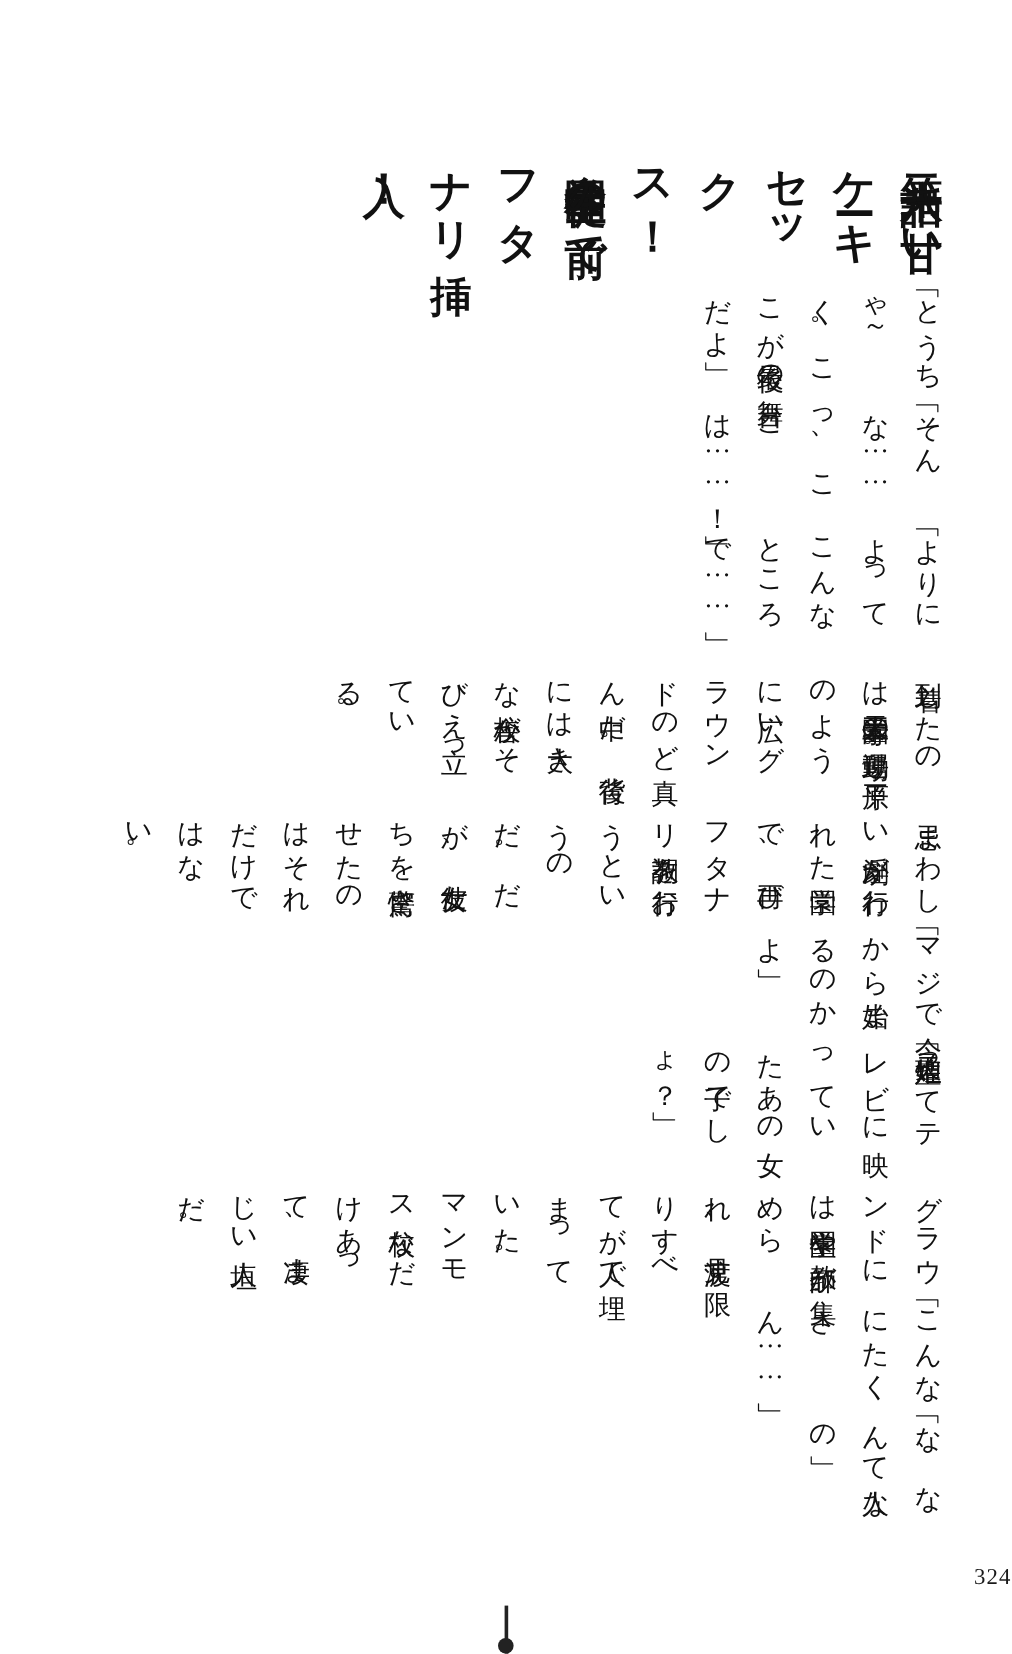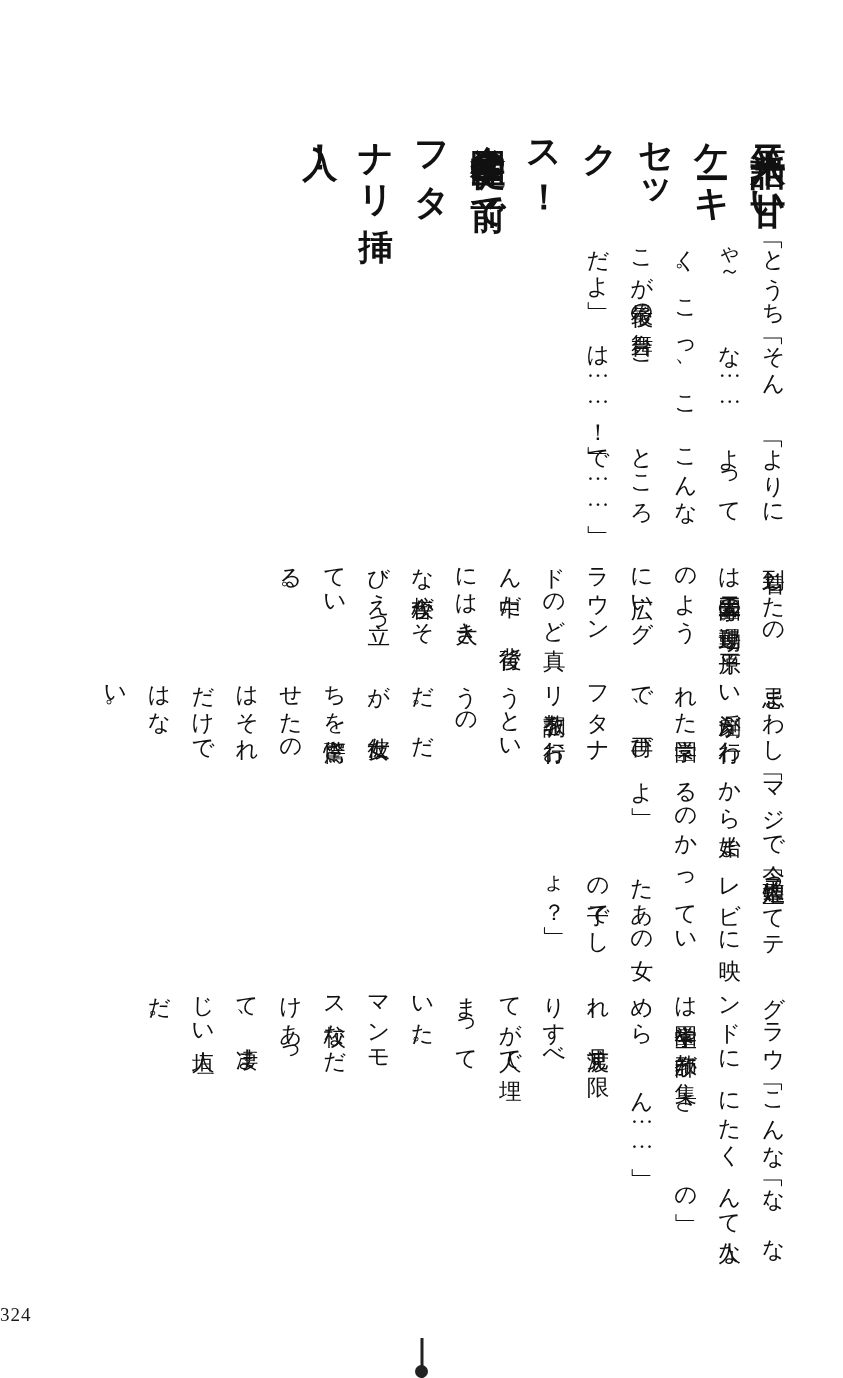--- a/index.html
+++ b/index.html
@@ -64,21 +64,21 @@
 
   .para.indent {
     padding-top: 23px;
   }
 
   .page-number {
     position: absolute;
     left: 0;
     right: 0;
     bottom: 52px;
-    text-align: left;
+    text-align: right;
     font-size: 19px;
     letter-spacing: 0.05em;
     color: #1a1a1a;
     font-family: "Liberation Serif", "DejaVu Serif", serif;
   }
 
   .footer-mark {
     position: absolute;
     left: 50%;
     bottom: 0px;

